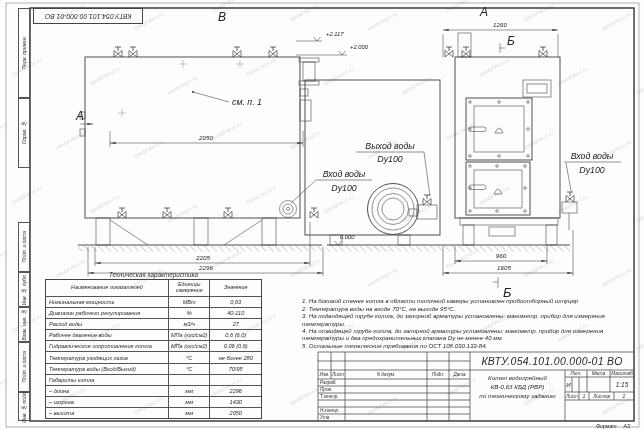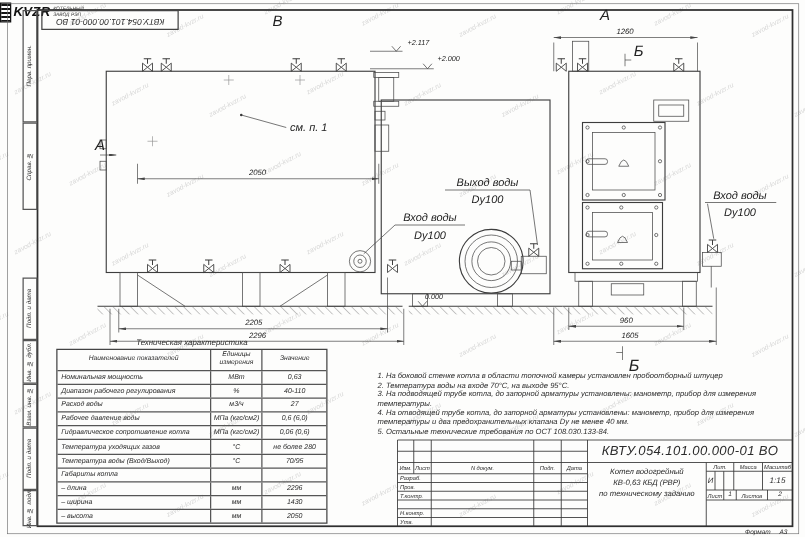--- a/index.html
+++ b/index.html
@@ -461,26 +461,18 @@
   <div class="txt c f46" style="left:565px;top:370px;width:22px;height:7px;">Лит.</div>
   <div class="txt c f46" style="left:587px;top:370px;width:23px;height:7px;">Масса</div>
   <div class="txt c f46" style="left:610px;top:370px;width:24px;height:7px;">Масштаб</div>
   <div class="txt c f6" style="left:565px;top:378px;width:7px;height:13px;">И</div>
   <div class="txt c f6" style="left:587px;top:378px;width:23px;height:13px;"></div>
   <div class="txt c f65" style="left:610px;top:378px;width:24px;height:13px;">1:15</div>
   <div class="txt c f46" style="left:565px;top:392px;width:14px;height:8px;">Лист</div>
   <div class="txt c f5" style="left:579px;top:392px;width:10px;height:8px;">1</div>
   <div class="txt c f46" style="left:589px;top:392px;width:25px;height:8px;">Листов</div>
   <div class="txt c f5" style="left:614px;top:392px;width:20px;height:8px;">2</div>
-  <div id="logo">
-    <div class="mark"></div>
-    <span class="kv">KVZR</span>
-    <div class="sub">
-      <div>КОТЕЛЬНЫЙ</div>
-      <div>ЗАВОД РЭП</div>
-    </div>
-  </div>
   <div class="txt l f5" style="left:596px;top:422px;width:44px;height:7px;">
     <span>Формат</span>
     <span style="margin-left:7px;">А3</span>
   </div>
 
 </div>
 
 </body></html>

